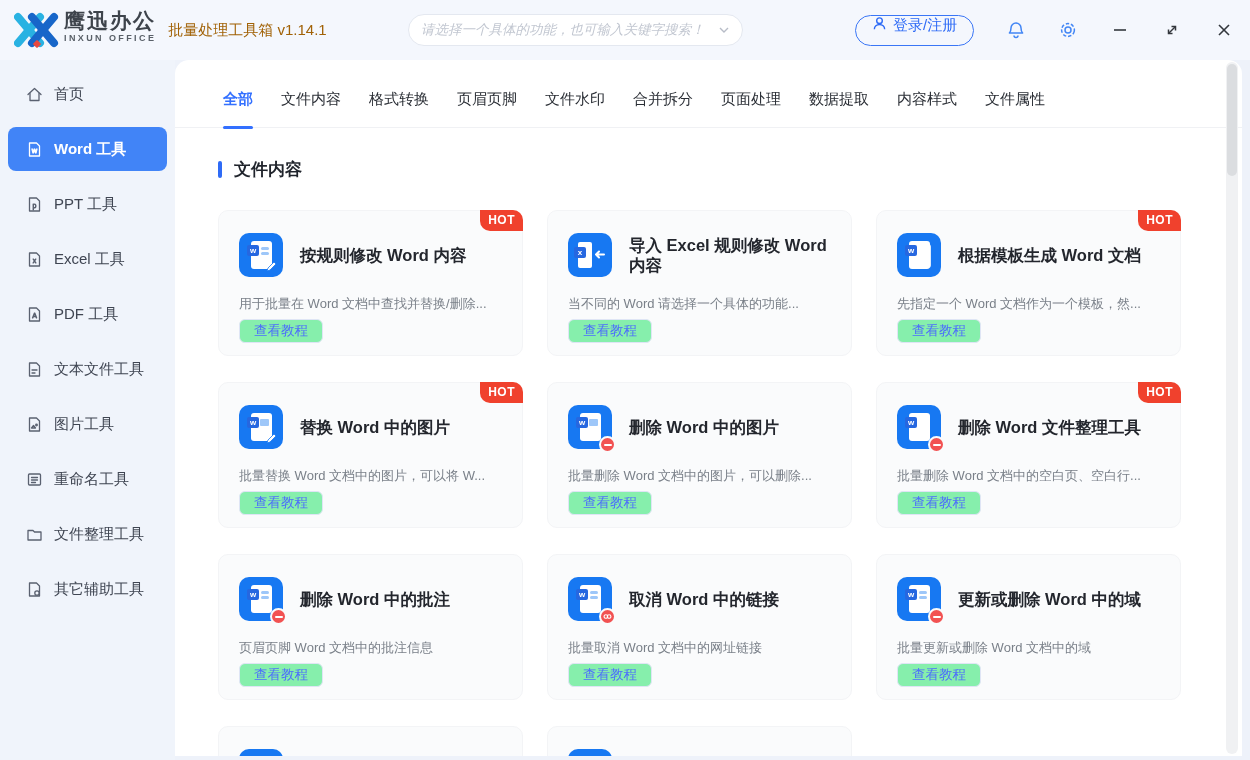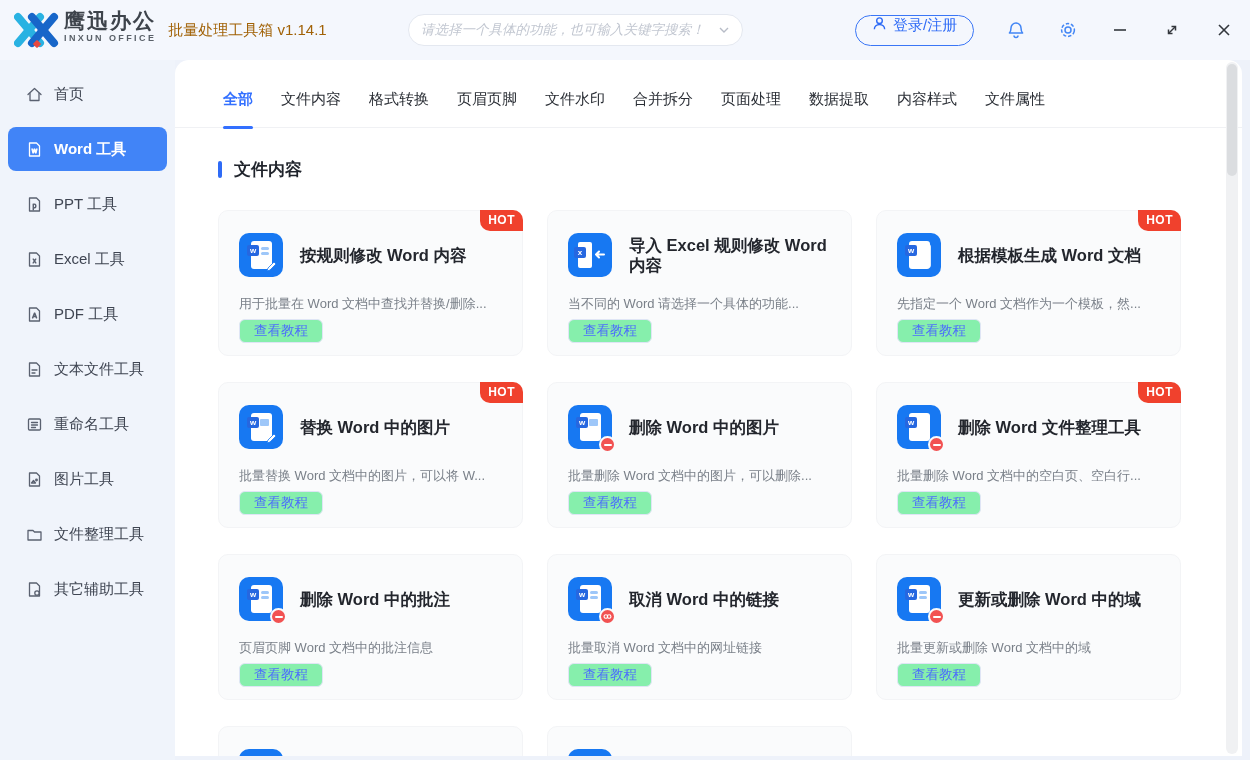--- a/index.html
+++ b/index.html
@@ -195,35 +195,35 @@
         <svg viewBox="0 0 17 17" width="17" height="17" fill="none" stroke="currentColor" stroke-width="1.3" stroke-linejoin="round" stroke-linecap="round">
           <path d="M3.5 2 h7 l3 3 v10 h-10 z"></path>
           <path d="M6 9 h5 M6 12 h3"></path>
         </svg>
       </span>
       <span>文本文件工具</span>
     </div>
     <div class="side-item">
       <span class="sicon">
         <svg viewBox="0 0 17 17" width="17" height="17" fill="none" stroke="currentColor" stroke-width="1.3" stroke-linejoin="round" stroke-linecap="round">
+          <path d="M3.5 2 h7 l3 3 v10 h-10 z"></path>
+          <path d="M5.5 12 l2-2.5 2 2.5 z"></path>
+          <circle cx="10.5" cy="9" r="0.8"></circle>
+        </svg>
+      </span>
+      <span>图片工具</span>
+    </div>
+    <div class="side-item">
+      <span class="sicon">
+        <svg viewBox="0 0 17 17" width="17" height="17" fill="none" stroke="currentColor" stroke-width="1.3" stroke-linejoin="round" stroke-linecap="round">
           <rect x="2.5" y="3" width="12" height="11" rx="1"></rect>
           <path d="M5.5 6.5 h6 M5.5 9 h6 M5.5 11.5 h4"></path>
         </svg>
       </span>
       <span>重命名工具</span>
-    </div>
-    <div class="side-item">
-      <span class="sicon">
-        <svg viewBox="0 0 17 17" width="17" height="17" fill="none" stroke="currentColor" stroke-width="1.3" stroke-linejoin="round" stroke-linecap="round">
-          <path d="M3.5 2 h7 l3 3 v10 h-10 z"></path>
-          <path d="M5.5 12 l2-2.5 2 2.5 z"></path>
-          <circle cx="10.5" cy="9" r="0.8"></circle>
-        </svg>
-      </span>
-      <span>图片工具</span>
     </div>
     <div class="side-item">
       <span class="sicon">
         <svg viewBox="0 0 17 17" width="17" height="17" fill="none" stroke="currentColor" stroke-width="1.3" stroke-linejoin="round" stroke-linecap="round">
           <path d="M2 4.5 h5 l1.5 1.5 H15 v8 H2 z"></path>
         </svg>
       </span>
       <span>文件整理工具</span>
     </div>
     <div class="side-item">

